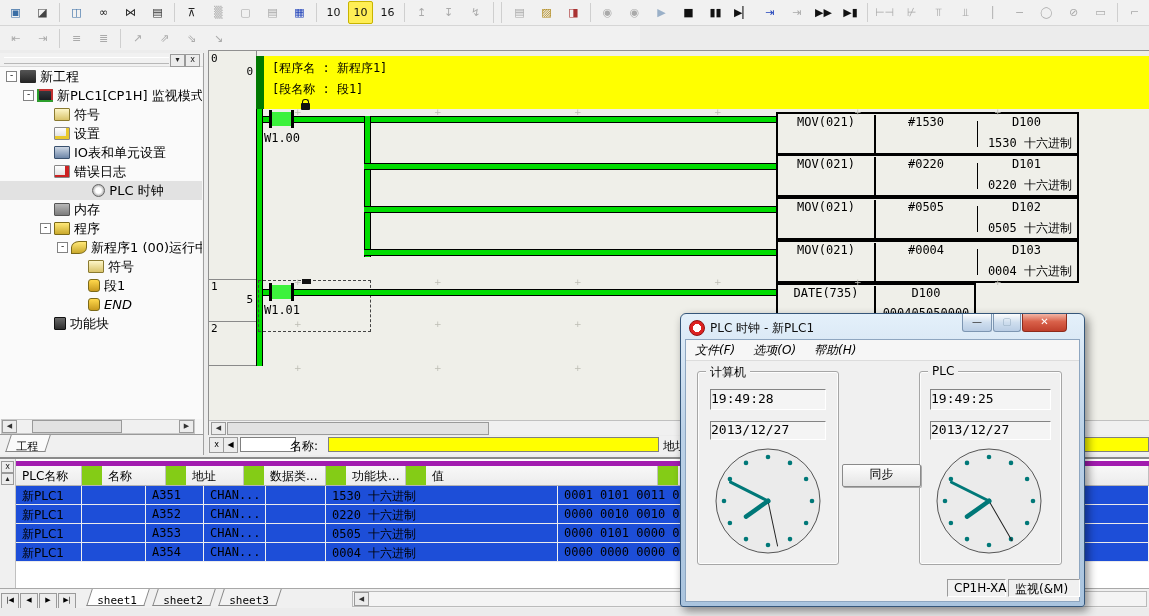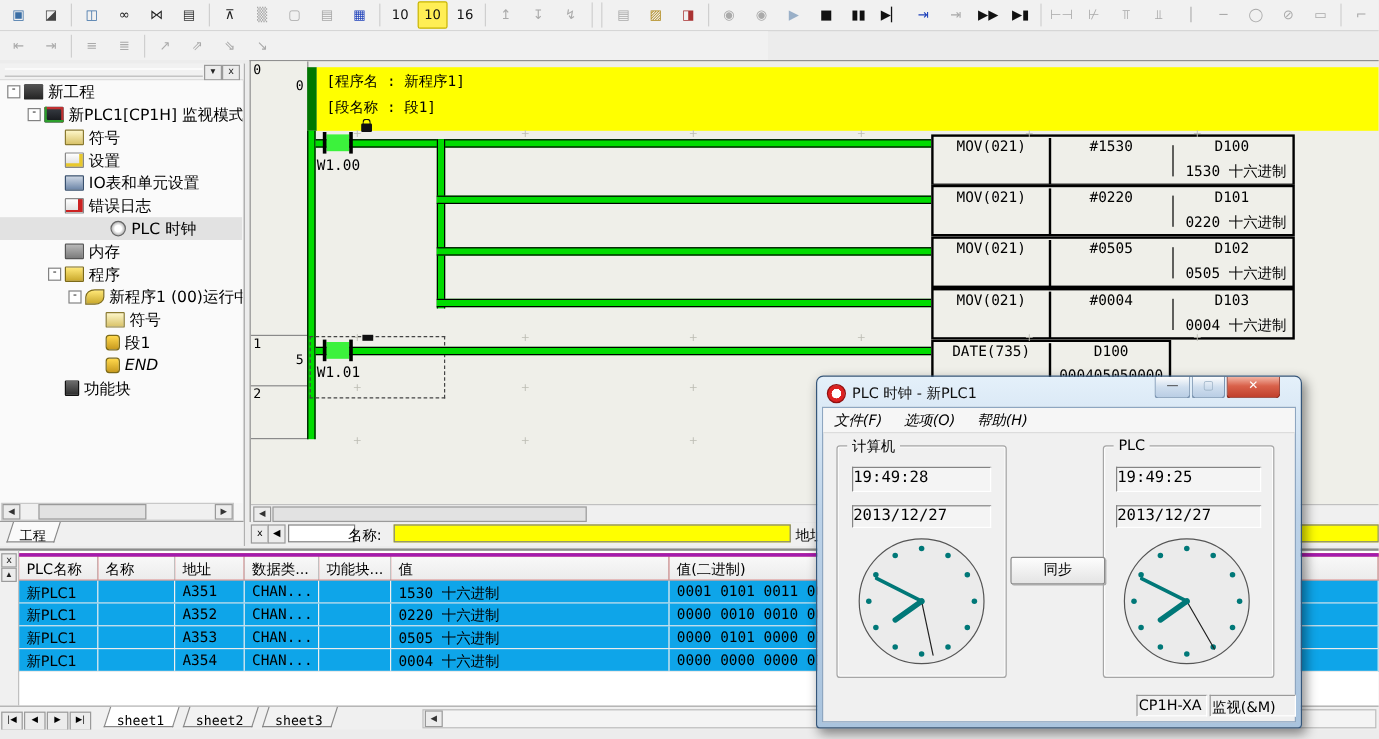--- a/index.html
+++ b/index.html
@@ -79,24 +79,24 @@
   
   #editor-bar{position:absolute;left:208px;top:436px;width:941px;height:19px;background:#f0f0f0;font-size:12px;}
   .ebtn{position:absolute;top:1px;width:13px;height:14px;background:#ececec;border:1px solid #9a9a9a;
     font-size:8px;line-height:13px;text-align:center;}
   .yellow-field{position:absolute;top:1px;height:15px;background:#ffff00;border:1px solid #808080;box-sizing:border-box;}
   .combo{position:absolute;top:1px;height:15px;background:#fff;border:1px solid #808080;box-sizing:border-box;}
   
   #watch{position:absolute;left:0;top:457px;width:1149px;height:131px;background:#fff;border-top:2px solid #8a8a8a;box-sizing:border-box;}
   #watch-strip{position:absolute;left:0;top:0;width:15px;height:100%;background:#f0f0f0;border-right:1px solid #c0c0c0;}
   #watch-table{position:absolute;left:16px;top:2px;right:0;bottom:0;}
-  #watch-head{display:flex;height:19px;background:#ef4444;border-top:3px solid #a21caf;border-bottom:1px solid #b4b4b4;font-size:12px;}
+  #watch-head{display:flex;height:19px;background:#84cc16;border-top:5px solid #a21caf;border-bottom:1px solid #b4b4b4;font-size:12px;gap:20px;}
   #watch-head .wc{border-right:1px solid #c0c0c0;background:linear-gradient(#f8f8f8,#ececec);}
   .wc{padding:2px 0 0 6px;box-sizing:border-box;flex:none;white-space:nowrap;overflow:hidden;}
-  .w-row{display:flex;height:18px;border-bottom:1px solid #ebebeb;font-size:12px;background:#0ea5e9;}
+  .w-row{display:flex;height:18px;border-bottom:1px solid #ebebeb;font-size:12px;background:#1d4ed8;}
   .w-row .wc{border-right:1px solid #f0f0f0;}
   
   #sheetbar{position:absolute;left:0;top:588px;width:1149px;height:20px;background:#f0f0f0;border-top:1px solid #a8a8a8;}
   .navbtn{display:inline-block;width:16px;height:14px;border:1px solid #9a9a9a;background:#ececec;
     font-size:7px;line-height:13px;text-align:center;vertical-align:middle;margin:2px 0 0 1px;}
   #sheetbar .tabs{display:inline-block;vertical-align:top;}
   #sheet-scroll{position:absolute;left:352px;top:2px;right:2px;height:14px;border:1px solid #bbb;background:#f4f4f4;}
   #bottom-sliver{position:absolute;left:0;top:608px;width:1149px;height:8px;background:#ececec;}
   
   #dialog{position:absolute;left:680px;top:313px;width:405px;height:294px;z-index:50;
@@ -111,21 +111,21 @@
   #dlg-client{position:absolute;left:4px;right:4px;top:25px;bottom:4px;background:#f0f0f0;border:1px solid #8ea6c0;}
   #dlg-menu{height:20px;background:#f6f6f6;border-bottom:1px solid #dcdcdc;display:flex;align-items:center;font-size:12px;}
   #dlg-menu span{padding:0 9px;font-style:italic;}
   .group{position:absolute;border:1px solid #a6a6a6;border-radius:3px;box-shadow:inset 0 0 0 1px #fdfdfd;}
   .group-label{position:absolute;top:-8px;left:8px;background:#f0f0f0;padding:0 4px;font-size:12px;}
   .timebox{position:absolute;height:19px;background:#f4f4f4;border:1px solid;border-color:#848484 #fff #fff #848484;
     font-size:13px;line-height:18px;}
   #sync-btn{position:absolute;border:1px solid #8a8a8a;border-radius:2px;background:linear-gradient(#fdfdfd,#e4e4e4);
     font-size:12px;text-align:center;line-height:19px;box-shadow:1px 1px 0 #aaa;}
   .statcell{position:absolute;height:18px;border:1px solid;border-color:#9a9a9a #fff #fff #9a9a9a;
-    font-size:12px;padding:1px 1px 0;box-sizing:border-box;background:#f0f0f0;white-space:nowrap;}
+    font-size:12px;padding:1px 6px 0;box-sizing:border-box;background:#f0f0f0;white-space:nowrap;}
   svg.clockface{position:absolute;}
 </style>
 </head>
 <body>
 
 <div id="toolbar1">
     <div class="tbtn en" style="color: rgb(58, 110, 165);">▣</div>
     <div class="tbtn en" style="color: rgb(68, 68, 68);">◪</div>
     <div class="tsep"></div>
     <div class="tbtn en" style="color: rgb(58, 110, 165);">◫</div>

